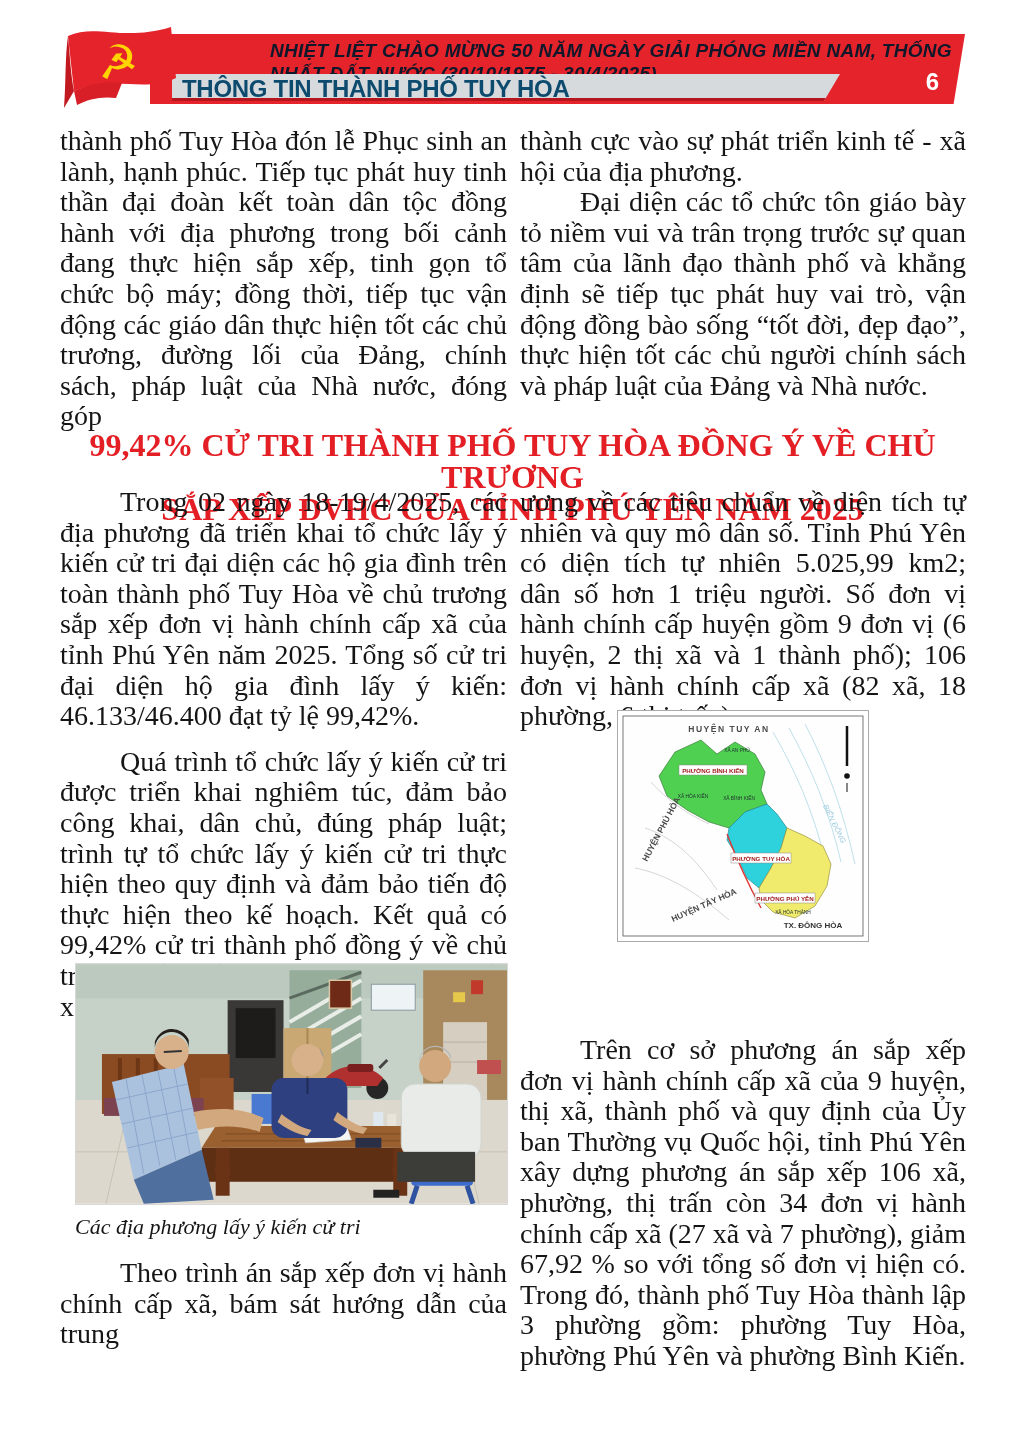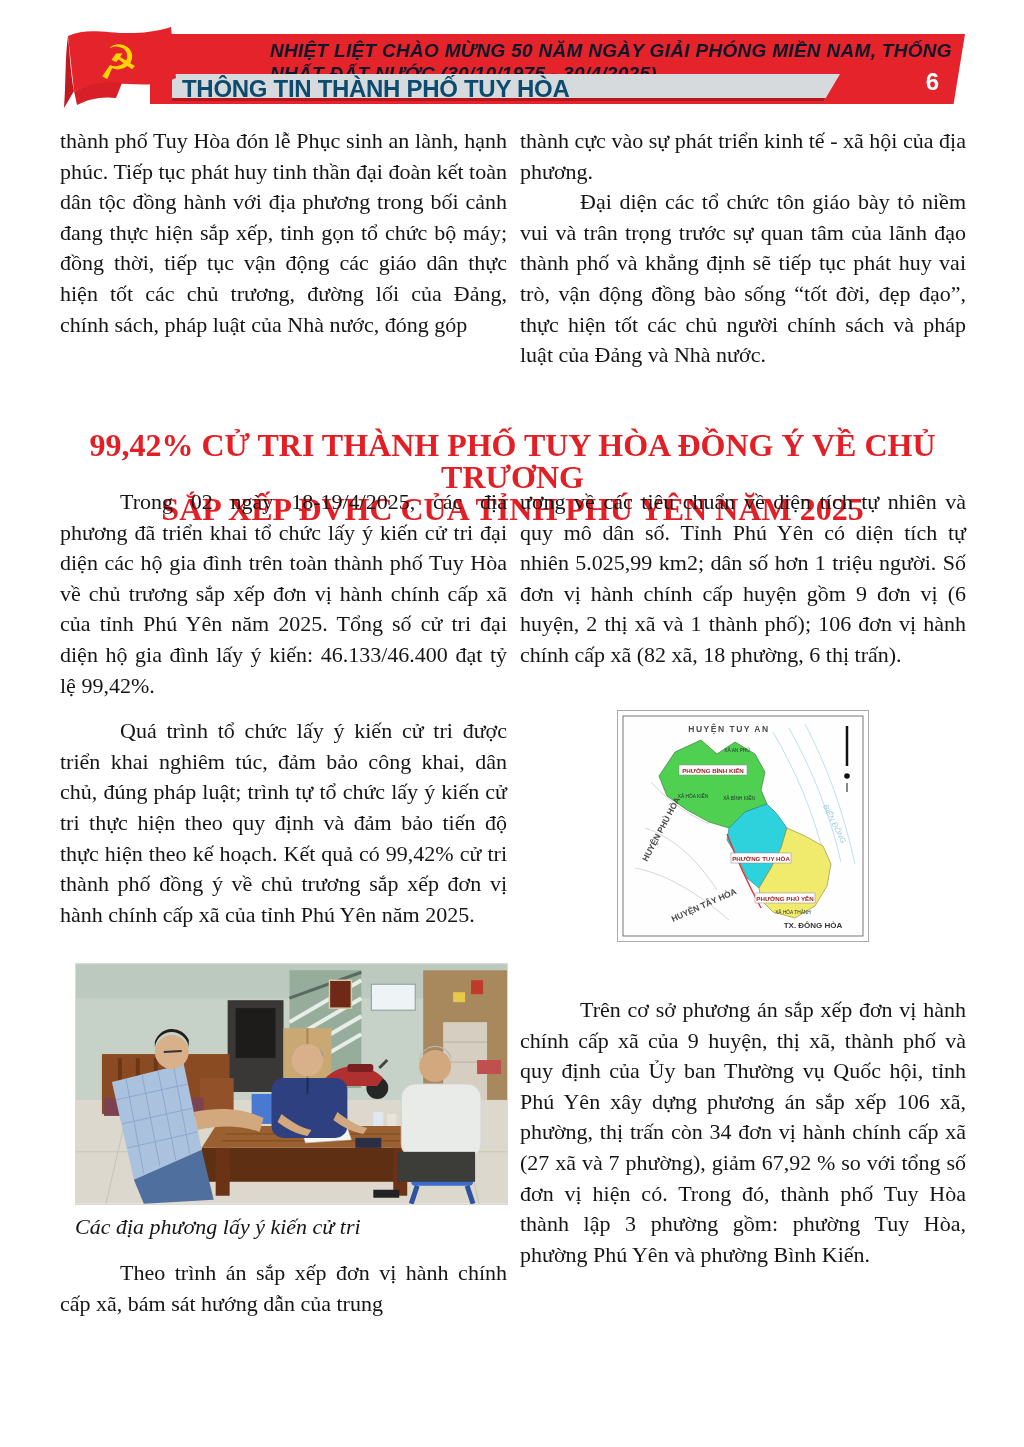--- a/index.html
+++ b/index.html
@@ -16,21 +16,21 @@
   .title-band{position:absolute;left:22px;bottom:3px;width:668px;height:27px;background:#d7dadc;
           clip-path:polygon(0 0,100% 0,calc(100% - 16px) 100%,0 100%);}
   .title-band::after{content:"";position:absolute;left:0;bottom:0;width:100%;height:3px;background:#b5161d;}
   .title-band span{display:block;padding:1px 0 0 10px;font-family:"Liberation Sans","DejaVu Sans",sans-serif;
           font-weight:bold;font-size:24px;letter-spacing:-.3px;color:#0c4a6e;white-space:nowrap;}
   .page-num{position:absolute;right:26px;bottom:8px;color:#ffffff;font-family:"Liberation Sans",sans-serif;
           font-weight:bold;font-size:24px;}
   .flag{position:absolute;left:0;top:0;}
 
   
-  .txt{position:absolute;font-size:22px;line-height:30.6px;text-align:justify;}
+  .txt{position:absolute;font-size:28px;line-height:30.6px;text-align:justify;}
   .txt p{margin:0;}
   .ind{text-indent:60px;}
   .colL{left:60px;width:447px;}
   .colR{left:520px;width:446px;}
   .t-top1{top:126px;}
   .t-top2{top:487px;}
   .headline{position:absolute;left:60px;top:402px;width:905px;text-align:center;color:#e31e24;
             font-weight:bold;font-size:32px;line-height:32px;}
 
   
@@ -254,17 +254,17 @@
       <text x="196" y="218" font-size="8" font-weight="bold" fill="#333333" text-anchor="middle">TX. ĐÔNG HÒA</text>
 
       <g>
         <line x1="230" y1="16" x2="230" y2="56" stroke="#111111" stroke-width="2.5"></line>
         <circle cx="230" cy="66" r="2.8" fill="#111111"></circle>
         <line x1="230" y1="73" x2="230" y2="82" stroke="#111111" stroke-width="1"></line>
       </g>
     </svg>
   </figure>
 
-  <section class="txt colR" style="top:995px">
+  <section class="txt colR" style="top:1035px">
     <p class="ind">Trên cơ sở phương án sắp xếp đơn vị hành chính cấp xã của 9 huyện, thị xã, thành phố và quy định của Ủy ban Thường vụ Quốc hội, tỉnh Phú Yên xây dựng phương án sắp xếp 106 xã, phường, thị trấn còn 34 đơn vị hành chính cấp xã (27 xã và 7 phường), giảm 67,92 % so với tổng số đơn vị hiện có. Trong đó, thành phố Tuy Hòa thành lập 3 phường gồm: phường Tuy Hòa, phường Phú Yên và phường Bình Kiến.</p>
   </section>
 
 </div>
 
 </body></html>

